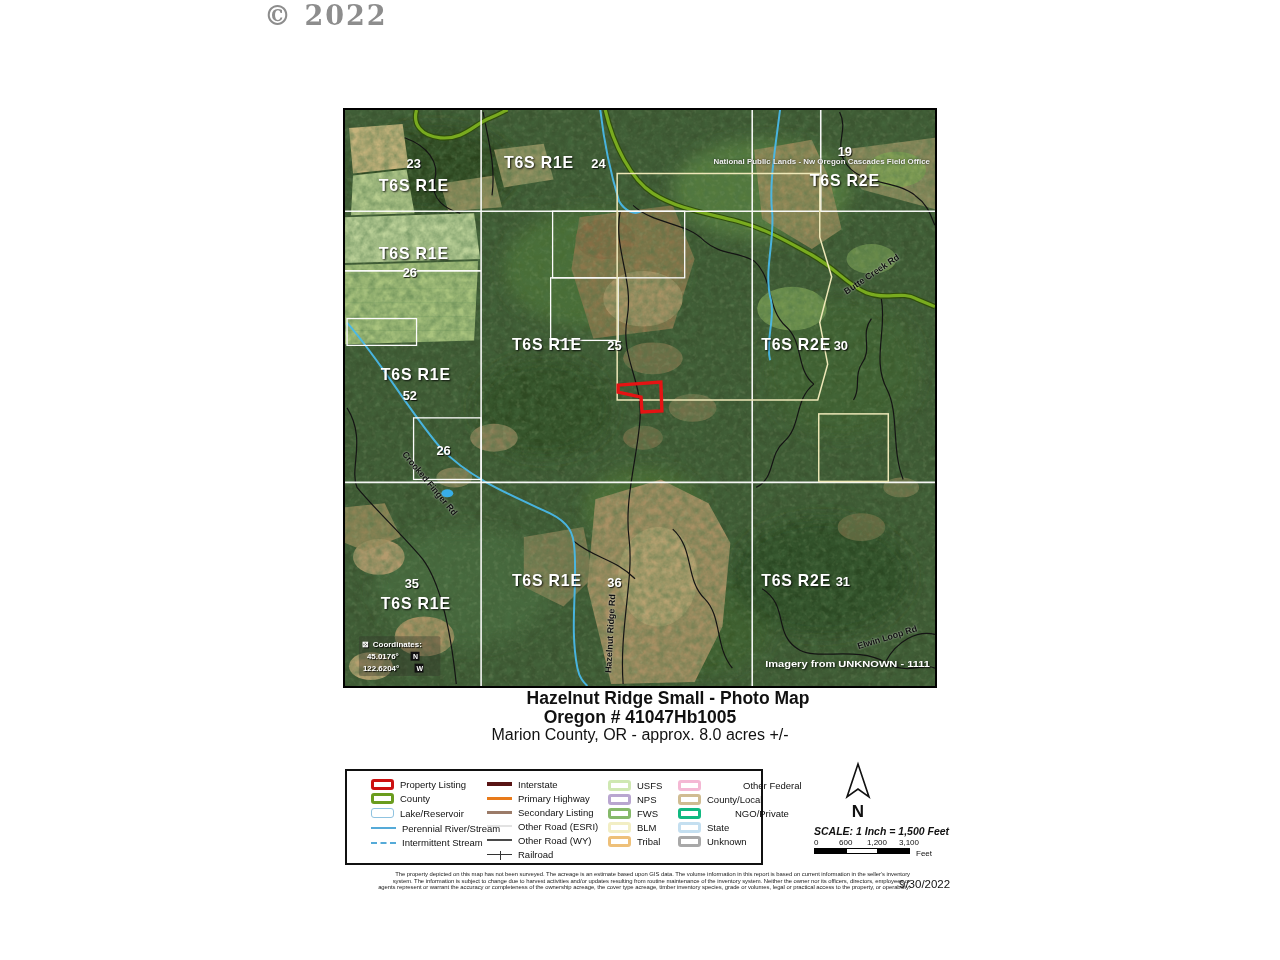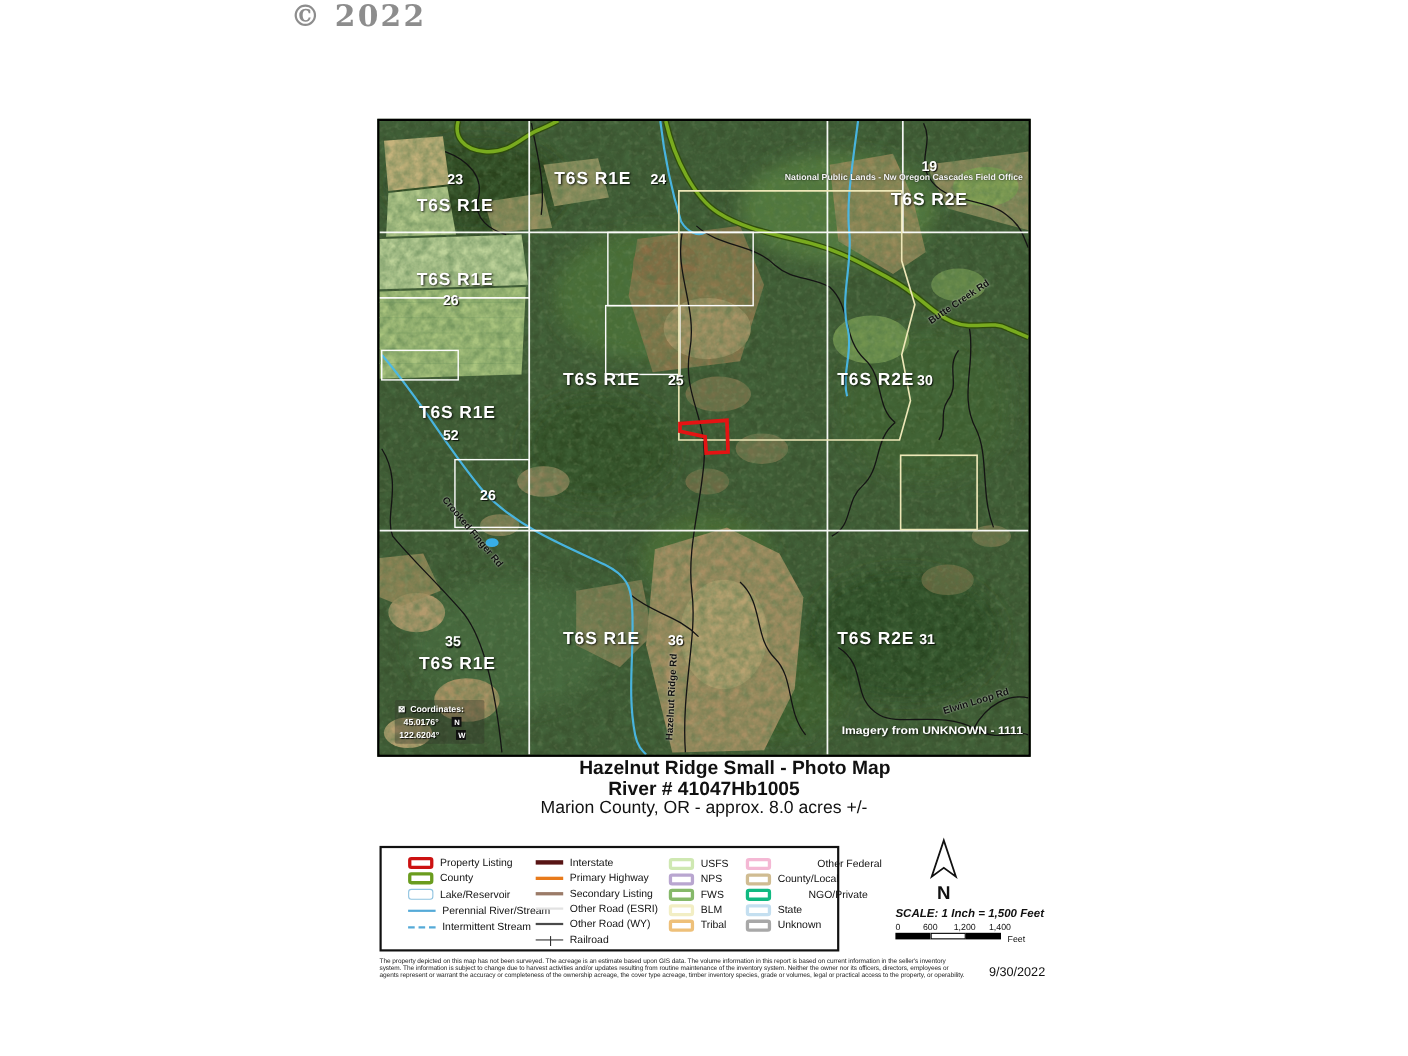--- a/index.html
+++ b/index.html
@@ -1,18 +1,18 @@
 <!DOCTYPE html>
 <html><head>
 <meta charset="utf-8">
 <style>
   html,body{margin:0;padding:0;background:#fff;}
   #page{position:relative;width:1280px;height:960px;background:#ffffff;overflow:hidden;
         font-family:"Liberation Sans",sans-serif;color:#111;}
-  .abs{position:absolute;}
+  .abs{position:absolute;text-align:right;}
   
   #copyright{left:264px;top:0px;font-family:"DejaVu Serif",serif;font-size:27px;font-weight:bold;
              color:#8d8d8d;letter-spacing:2px;}
   
   #map-frame{left:343px;top:108px;width:594px;height:580px;border:2px solid #000;box-sizing:border-box;background:#3b5430;}
   
   .mt{fill:#fff;font:bold 16px "Liberation Sans",sans-serif;letter-spacing:.8px;
       text-shadow:1px 1px 2px rgba(0,0,0,.85);}
   .mn{fill:#fff;font:bold 13px "Liberation Sans",sans-serif;text-shadow:1px 1px 1px rgba(0,0,0,.85);}
   .note{fill:#f2f2f2;font:bold 8px "Liberation Sans",sans-serif;text-shadow:0 0 2px rgba(0,0,0,.8);}
@@ -237,21 +237,21 @@
         <text class="coordt" x="4" y="35">122.6204°</text>
         <rect class="dirbox" x="56" y="27.5" width="9" height="9"></rect>
         <text class="dirl" x="58" y="34.5">W</text>
       </g>
 
       <text class="credit" x="423" y="561" textLength="166" lengthAdjust="spacingAndGlyphs">Imagery from UNKNOWN - 1111</text>
     </svg>
   </div>
 
   <div id="title1" class="abs title-line">Hazelnut Ridge Small - Photo Map</div>
-  <div id="title2" class="abs title-line">River # 41047Hb1005</div>
+  <div id="title2" class="abs title-line">Oregon # 41047Hb1005</div>
   <div id="title3" class="abs title-line">Marion County, OR - approx. 8.0 acres +/-</div>
 
   <div id="legend-box" class="abs">
     <div class="lcol" style="left:24px;top:6px;">
       <div class="lrow">
           <i class="sw red"></i>
           <span>Property Listing</span>
         </div>
       <div class="lrow">
           <i class="sw green"></i>
@@ -347,21 +347,21 @@
         <path d="M15,3 L26,36 L15,28 L4,36 Z" fill="#fff" stroke="#111" stroke-width="1.6"></path>
       </svg>
   </div>
   <div id="north-label" class="abs">N</div>
 
   <div id="scale-text" class="abs">SCALE:  1 Inch = 1,500 Feet</div>
   <div id="scale-ticks" class="abs">
     <b style="left:0;">0</b>
     <b style="left:25px;">600</b>
     <b style="left:53px;">1,200</b>
-    <b style="left:85px;">1,400</b>
+    <b style="left:85px;">3,100</b>
   </div>
   <div id="scale-bar" class="abs">
     <i class="b"></i>
       <i class="w"></i>
       <i class="b"></i>
   </div>
   <div id="scale-unit" class="abs">Feet</div>
 
   <div id="disc1" class="abs disc">The property depicted on this map has not been surveyed.  The acreage is an estimate based upon GIS data.  The volume information in this report is based on current information in the seller's inventory</div>
   <div id="disc2" class="abs disc">system.  The information is subject to change due to harvest activities and/or updates resulting from routine maintenance of the inventory system.  Neither the owner nor its officers, directors, employees or</div>

